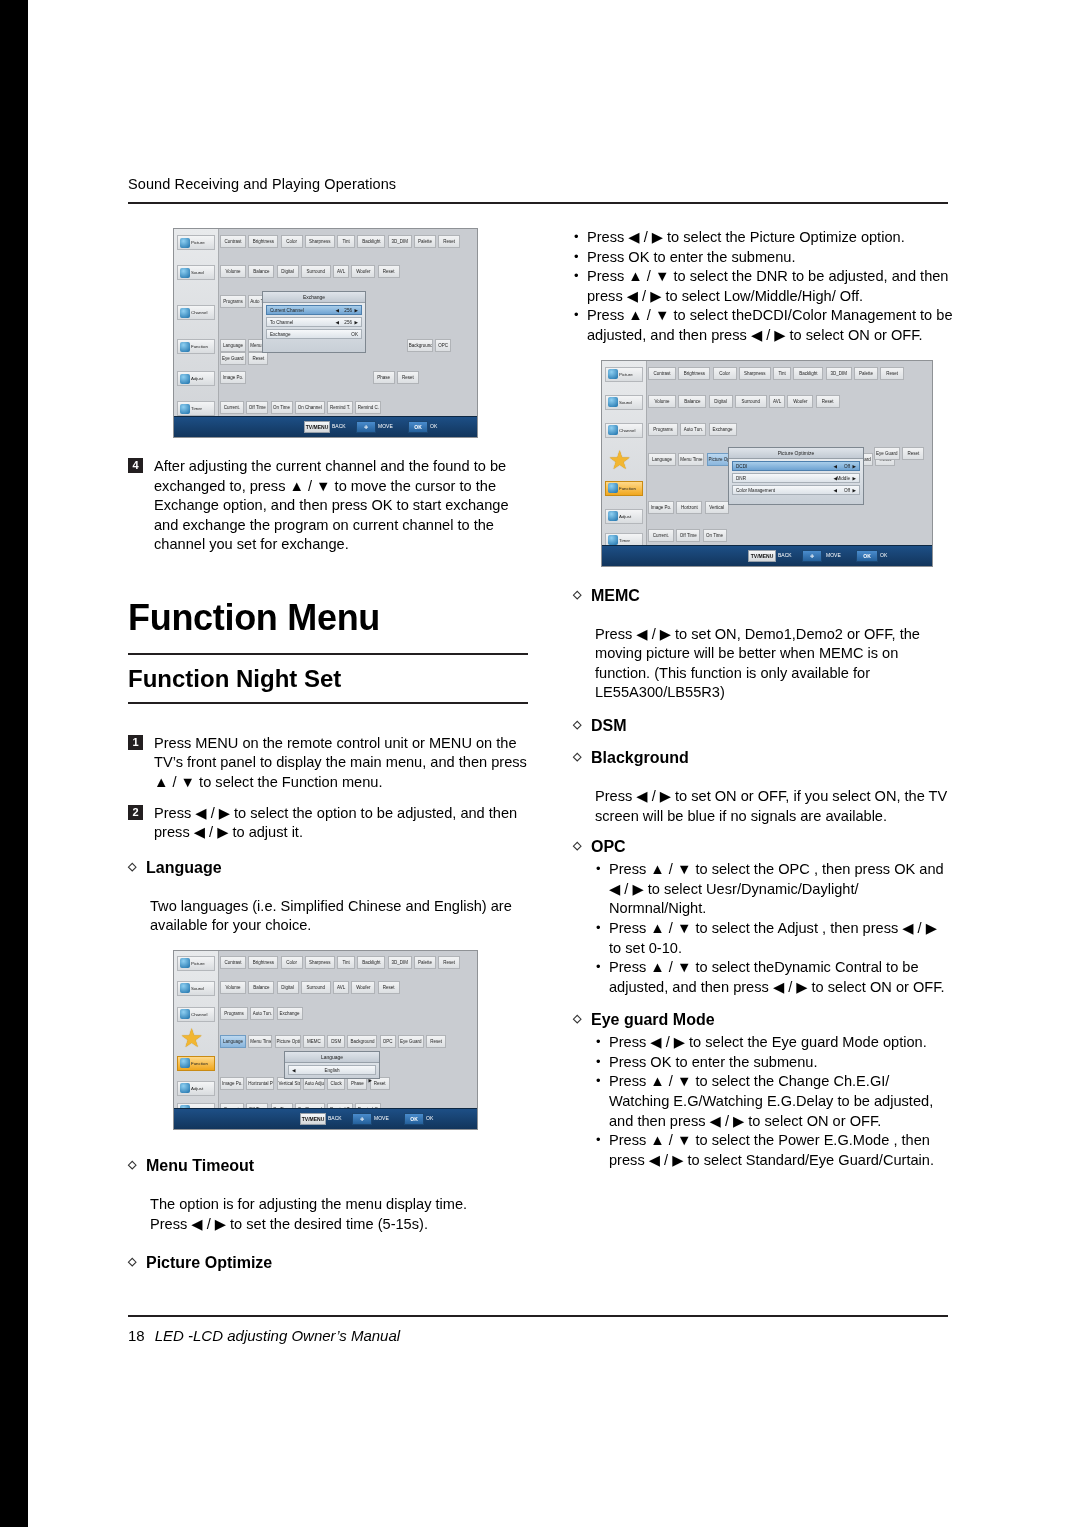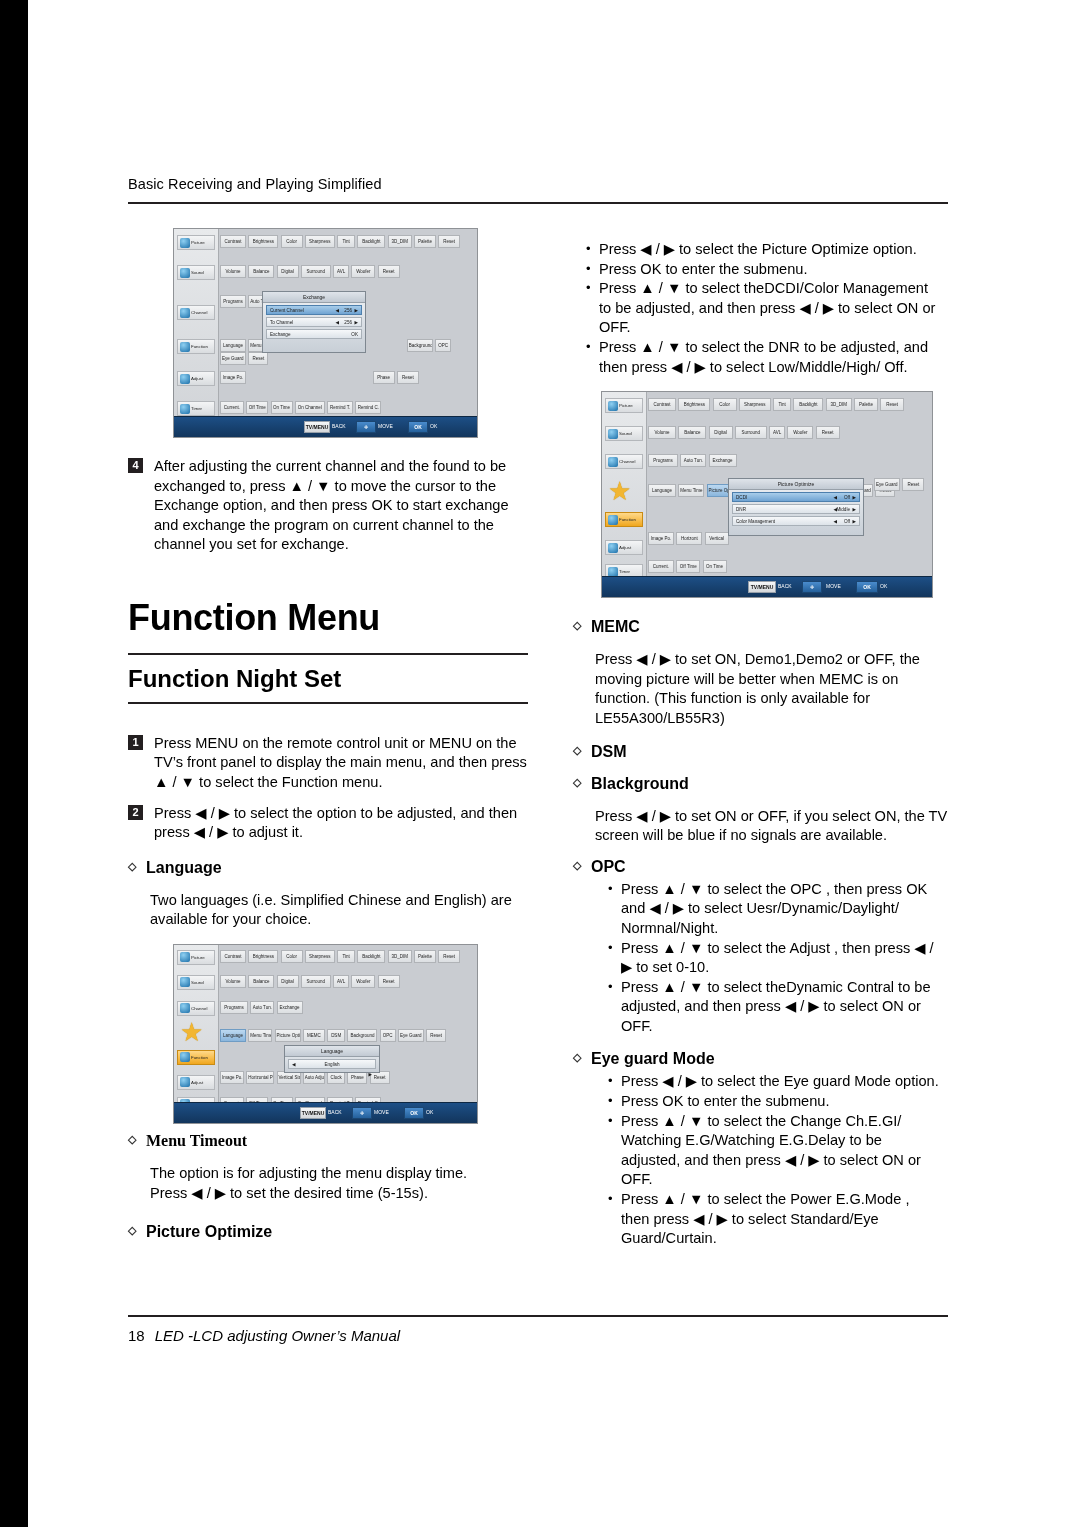--- a/index.html
+++ b/index.html
@@ -115,21 +115,21 @@
     background: #231f20;
     color: #fff;
     font-size: 11px;
     font-weight: bold;
     text-align: center;
     line-height: 15px;
   }
 
   .bullets {
     list-style: none;
-    margin: 12px;
+    margin: 0;
     padding: 0;
   }
   .bullets li {
     position: relative;
     padding-left: 14px;
     margin-bottom: 0px;
   }
   .bullets li:before {
     content: "\2022";
     position: absolute;
@@ -172,21 +172,21 @@
   h3.item:before {
     content: "\25C7";
     position: absolute;
     left: 0;
     top: 1px;
     font-size: 11px;
     color: #333;
   }
   .item-body {
     padding-left: 22px;
-    margin-top: 14px;
+    margin-top: 20px;
   }
 
   
   .osd {
     position: relative;
     background: #c9ccd1;
     border: 1px solid #8f9296;
     box-sizing: border-box;
     overflow: hidden;
     font-size: 4.6px;
@@ -327,21 +327,21 @@
   }
 </style>
 </head>
 <body>
 
 <div class="page">
 
   <div class="edge-bar"></div>
   <div class="edge-inner"></div>
 
-  <div class="header">Basic Receiving and Playing Simplified</div>
+  <div class="header">Sound Receiving and Playing Operations</div>
   <div class="header-rule"></div>
 
   <div class="col-left">
 
     <div class="osd" style="width:305px;height:210px;margin:0 0 0 45px;">
       <div class="leftrail">
         <div class="rail-item" style="top:6px;"><span class="ic"></span><span>Picture</span></div>
         <div class="rail-item" style="top:36px;"><span class="ic"></span><span>Sound</span></div>
         <div class="rail-item" style="top:76px;"><span class="ic"></span><span>Channel</span></div>
         <div class="rail-item" style="top:110px;"><span class="ic"></span><span>Function</span></div>
@@ -539,36 +539,36 @@
       <div class="bottombar">
         <div class="btn" style="left:126px;width:26px;">TV/MENU</div>
         <div class="btn lbl" style="left:154px;width:22px;">BACK</div>
         <div class="btn blue" style="left:178px;width:20px;">✛</div>
         <div class="btn lbl" style="left:200px;width:26px;">MOVE</div>
         <div class="btn blue" style="left:230px;width:20px;">OK</div>
         <div class="btn lbl" style="left:252px;width:18px;">OK</div>
       </div>
     </div>
 
-    <h3 class="item" style="margin-top:8px;font-family:Liberation Serif, serif;">Menu Timeout</h3>
+    <h3 class="item" style="margin-top:27px;">Menu Timeout</h3>
     <div class="item-body">
       <div class="para">The option is for adjusting the menu display time.</div>
       <div class="para">Press ◀ / ▶ to set the desired time (5-15s).</div>
     </div>
 
     <h3 class="item" style="margin-top:20px;">Picture Optimize</h3>
   </div>
 
   <div class="col-right">
 
     <ul class="bullets">
       <li>Press ◀ / ▶ to select the Picture Optimize option.</li>
       <li>Press OK  to enter the submenu.</li>
+      <li>Press ▲ / ▼ to select the DNR to be adjusted, and then press ◀ / ▶ to select Low/Middle/High/ Off.</li>
       <li>Press ▲ / ▼ to select theDCDI/Color Management  to be adjusted, and then press ◀ / ▶ to select ON or OFF.</li>
-      <li>Press ▲ / ▼ to select the DNR to be adjusted, and then press ◀ / ▶ to select Low/Middle/High/ Off.</li>
     </ul>
 
     <div class="osd" style="width:332px;height:207px;margin:14px 0 0 28px;">
       <div class="leftrail">
         <div class="rail-item" style="top:6px;"><span class="ic"></span><span>Picture</span></div>
         <div class="rail-item" style="top:34px;"><span class="ic"></span><span>Sound</span></div>
         <div class="rail-item" style="top:62px;"><span class="ic"></span><span>Channel</span></div>
         <div class="rail-item sel" style="top:120px;"><span class="ic"></span><span>Function</span></div>
         <div class="rail-item" style="top:148px;"><span class="ic"></span><span>Adjust</span></div>
         <div class="rail-item" style="top:172px;"><span class="ic"></span><span>Timer</span></div>

